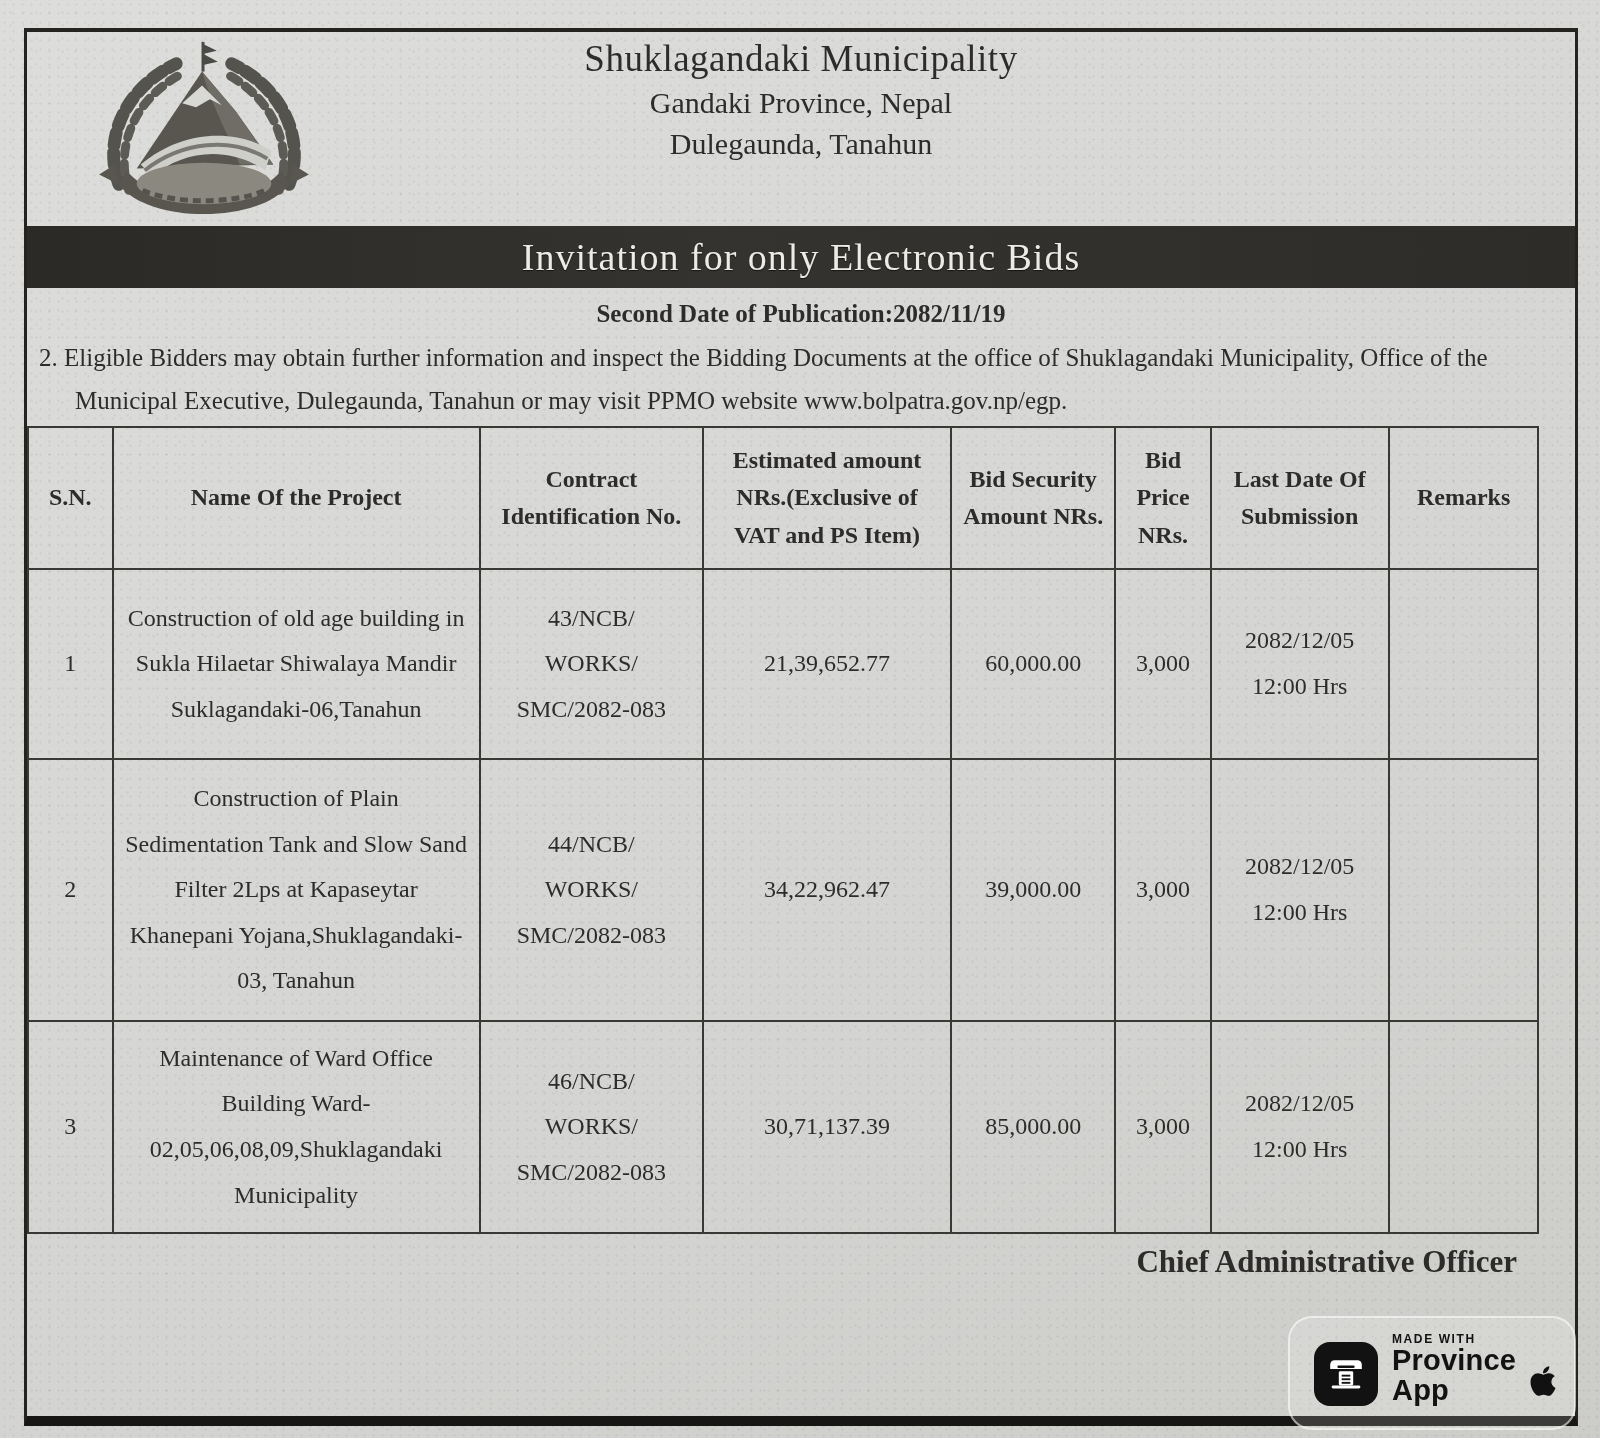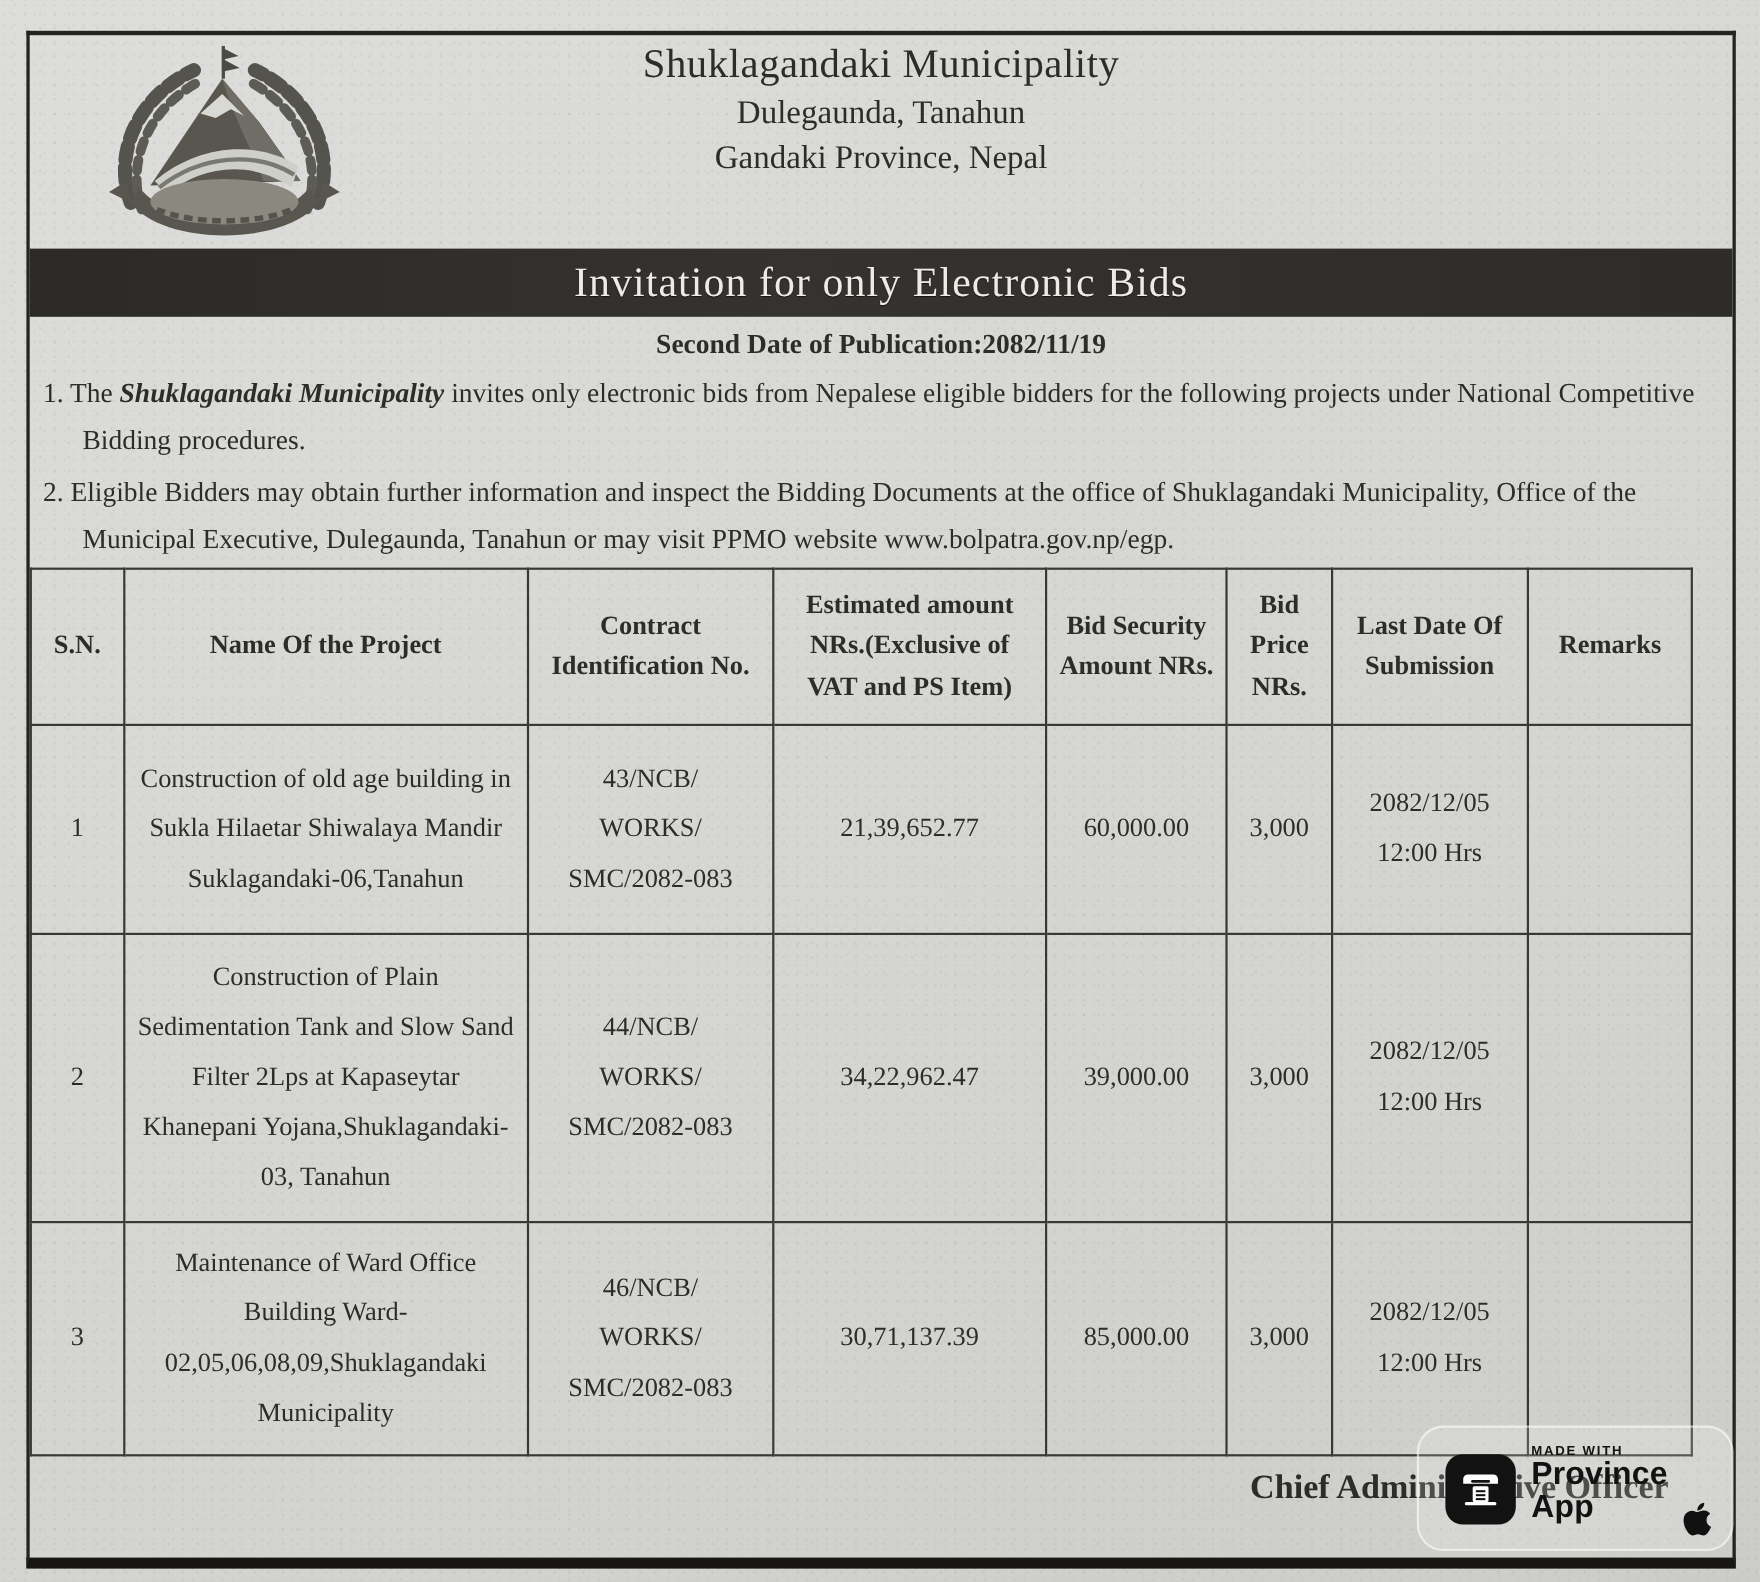--- a/index.html
+++ b/index.html
@@ -76,21 +76,21 @@
   tr.row-1{height:190px;}
   tr.row-2{height:262px;}
   tr.row-3{height:212px;}
   
   .signature{
     text-align:right;font-weight:bold;font-size:31px;
     padding:10px 58px 0 0;
   }
   
   .wm-panel{
-    position:absolute;right:24px;bottom:28px;width:284px;height:110px;
+    position:absolute;right:24px;bottom:8px;width:284px;height:110px;
     border:2px solid rgba(255,255,255,0.55);
     background:rgba(255,255,255,0.16);
     border-radius:24px;z-index:5;
     font-family:"Liberation Sans","DejaVu Sans",sans-serif;
   }
   .wm-icon{
     position:absolute;left:24px;top:24px;width:64px;height:64px;
     background:#121212;border-radius:16px;
     display:flex;align-items:center;justify-content:center;
   }
@@ -124,32 +124,31 @@
         <path d="M60,138 C98,108 148,104 184,126" fill="none" stroke="#7a7872" stroke-width="4"></path>
 
         <path d="M42,138 C70,176 170,176 198,138 L206,152 C176,192 64,192 34,152 Z" fill="#58564f"></path>
         <ellipse cx="120" cy="151" rx="68" ry="21" fill="#8b897f"></ellipse>
         <path d="M58,158 C90,172 150,172 182,158" fill="none" stroke="#55534e" stroke-width="5" stroke-dasharray="8 5"></path>
         <path d="M34,152 L14,142 L30,132 Z" fill="#58564f"></path>
         <path d="M206,152 L226,142 L210,132 Z" fill="#58564f"></path>
       </svg>
       <div class="masthead-text">
         <div class="org">Shuklagandaki Municipality</div>
+        <div class="addr">Gandaki Province, Nepal</div>
         <div class="addr">Dulegaunda, Tanahun</div>
-        <div class="addr">Gandaki Province, Nepal</div>
       </div>
     </div>
 
     <div class="banner">
       <span>Invitation for only Electronic Bids</span>
     </div>
 
     <div class="pubdate">Second Date of Publication:2082/11/19</div>
 
-    <div class="para"><span>1. The </span><span class="em">Shuklagandaki Municipality</span><span> invites only electronic bids from Nepalese eligible bidders for the following projects under National Competitive Bidding procedures.</span></div>
     <div class="para">2. Eligible Bidders may obtain further information and inspect the Bidding Documents at the office of Shuklagandaki Municipality, Office of the Municipal Executive, Dulegaunda, Tanahun or may visit PPMO website www.bolpatra.gov.np/egp.</div>
 
 
     <table class="bids">
       <colgroup>
         <col style="width:5.6%">
           <col style="width:24.3%">
           <col style="width:14.8%">
           <col style="width:16.4%">
         <col style="width:10.9%">

